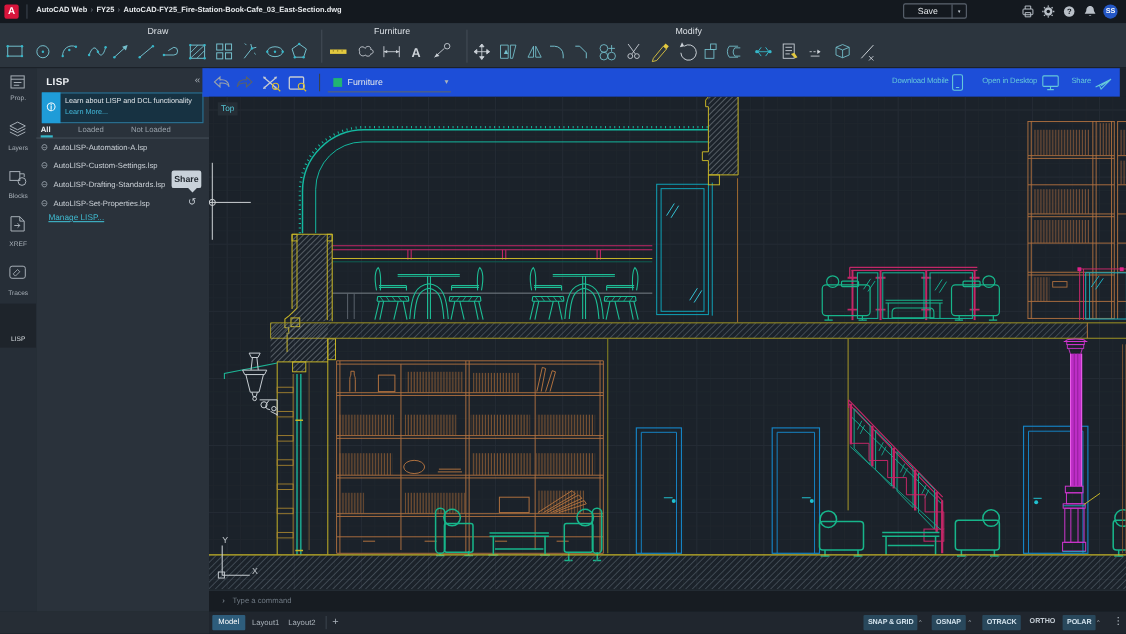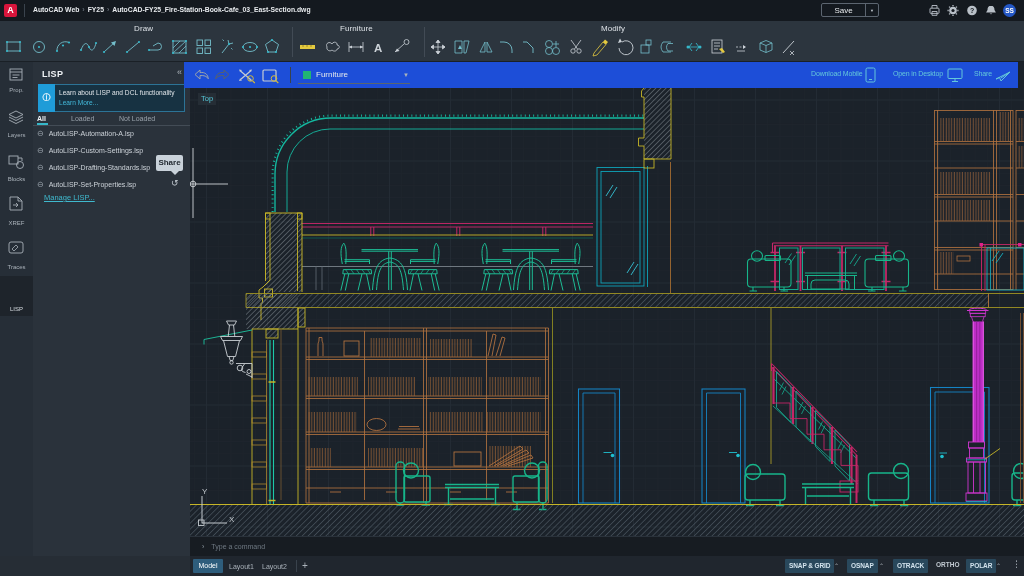--- a/index.html
+++ b/index.html
@@ -183,21 +183,21 @@
         <path d="M719,28 l4,4 l2,-1 l-3,-4 Z" fill="#e3c93f"></path>
         <path d="M736,26 h9" stroke="#ccd2d8" stroke-width="0.8" stroke-dasharray="2 1.5"></path>
         <path d="M746,26 l-3,-2 v4 Z" fill="#ccd2d8"></path>
         <path d="M737,30 h8" stroke="#ccd2d8" stroke-width="0.8"></path>
         <path d="M760,22 l6,-2.5 l6,2.5 l-6,2.5 Z M760,22 v7 l6,2.5 v-7 M772,22 v7 l-6,2.5" fill="none" stroke="#74bfcc" stroke-width="0.8"></path>
         <path d="M783,32 L794,20" stroke="#ccd2d8" stroke-width="0.9"></path>
         <path d="M790,30 l4,4 M794,30 l-4,4" stroke="#ccd2d8" stroke-width="0.8"></path>
       </svg></div>
   <div class="abs glabel" style="left:134px;">Draw</div>
   <div class="abs glabel" style="left:340px;">Furniture</div>
-  <div class="abs glabel" style="left:601px;">Modify</div>
+  <div class="abs glabel" style="left:614px;">Modify</div>
   <div class="abs gsep" style="left:292px;"></div>
   <div class="abs gsep" style="left:424px;"></div>
   <div class="abs" id="sidebar"><div class="abs" id="lispsel"></div><svg width="33" height="260" viewBox="0 0 33 260">
         <g fill="none" stroke="#a8b0b8" stroke-width="0.9">
           <rect x="10" y="7" width="12" height="11"></rect>
           <path d="M10,10 H22 M12.5,13 h7 M12.5,15.5 h5" stroke-width="0.9"></path>
         </g>
         <g fill="none" stroke="#a8b0b8" stroke-width="0.9">
           <path d="M16,49 l7,3.5 l-7,3.5 l-7,-3.5 Z"></path>
           <path d="M9,55 l7,3.5 l7,-3.5 M9,58 l7,3.5 l7,-3.5"></path>

